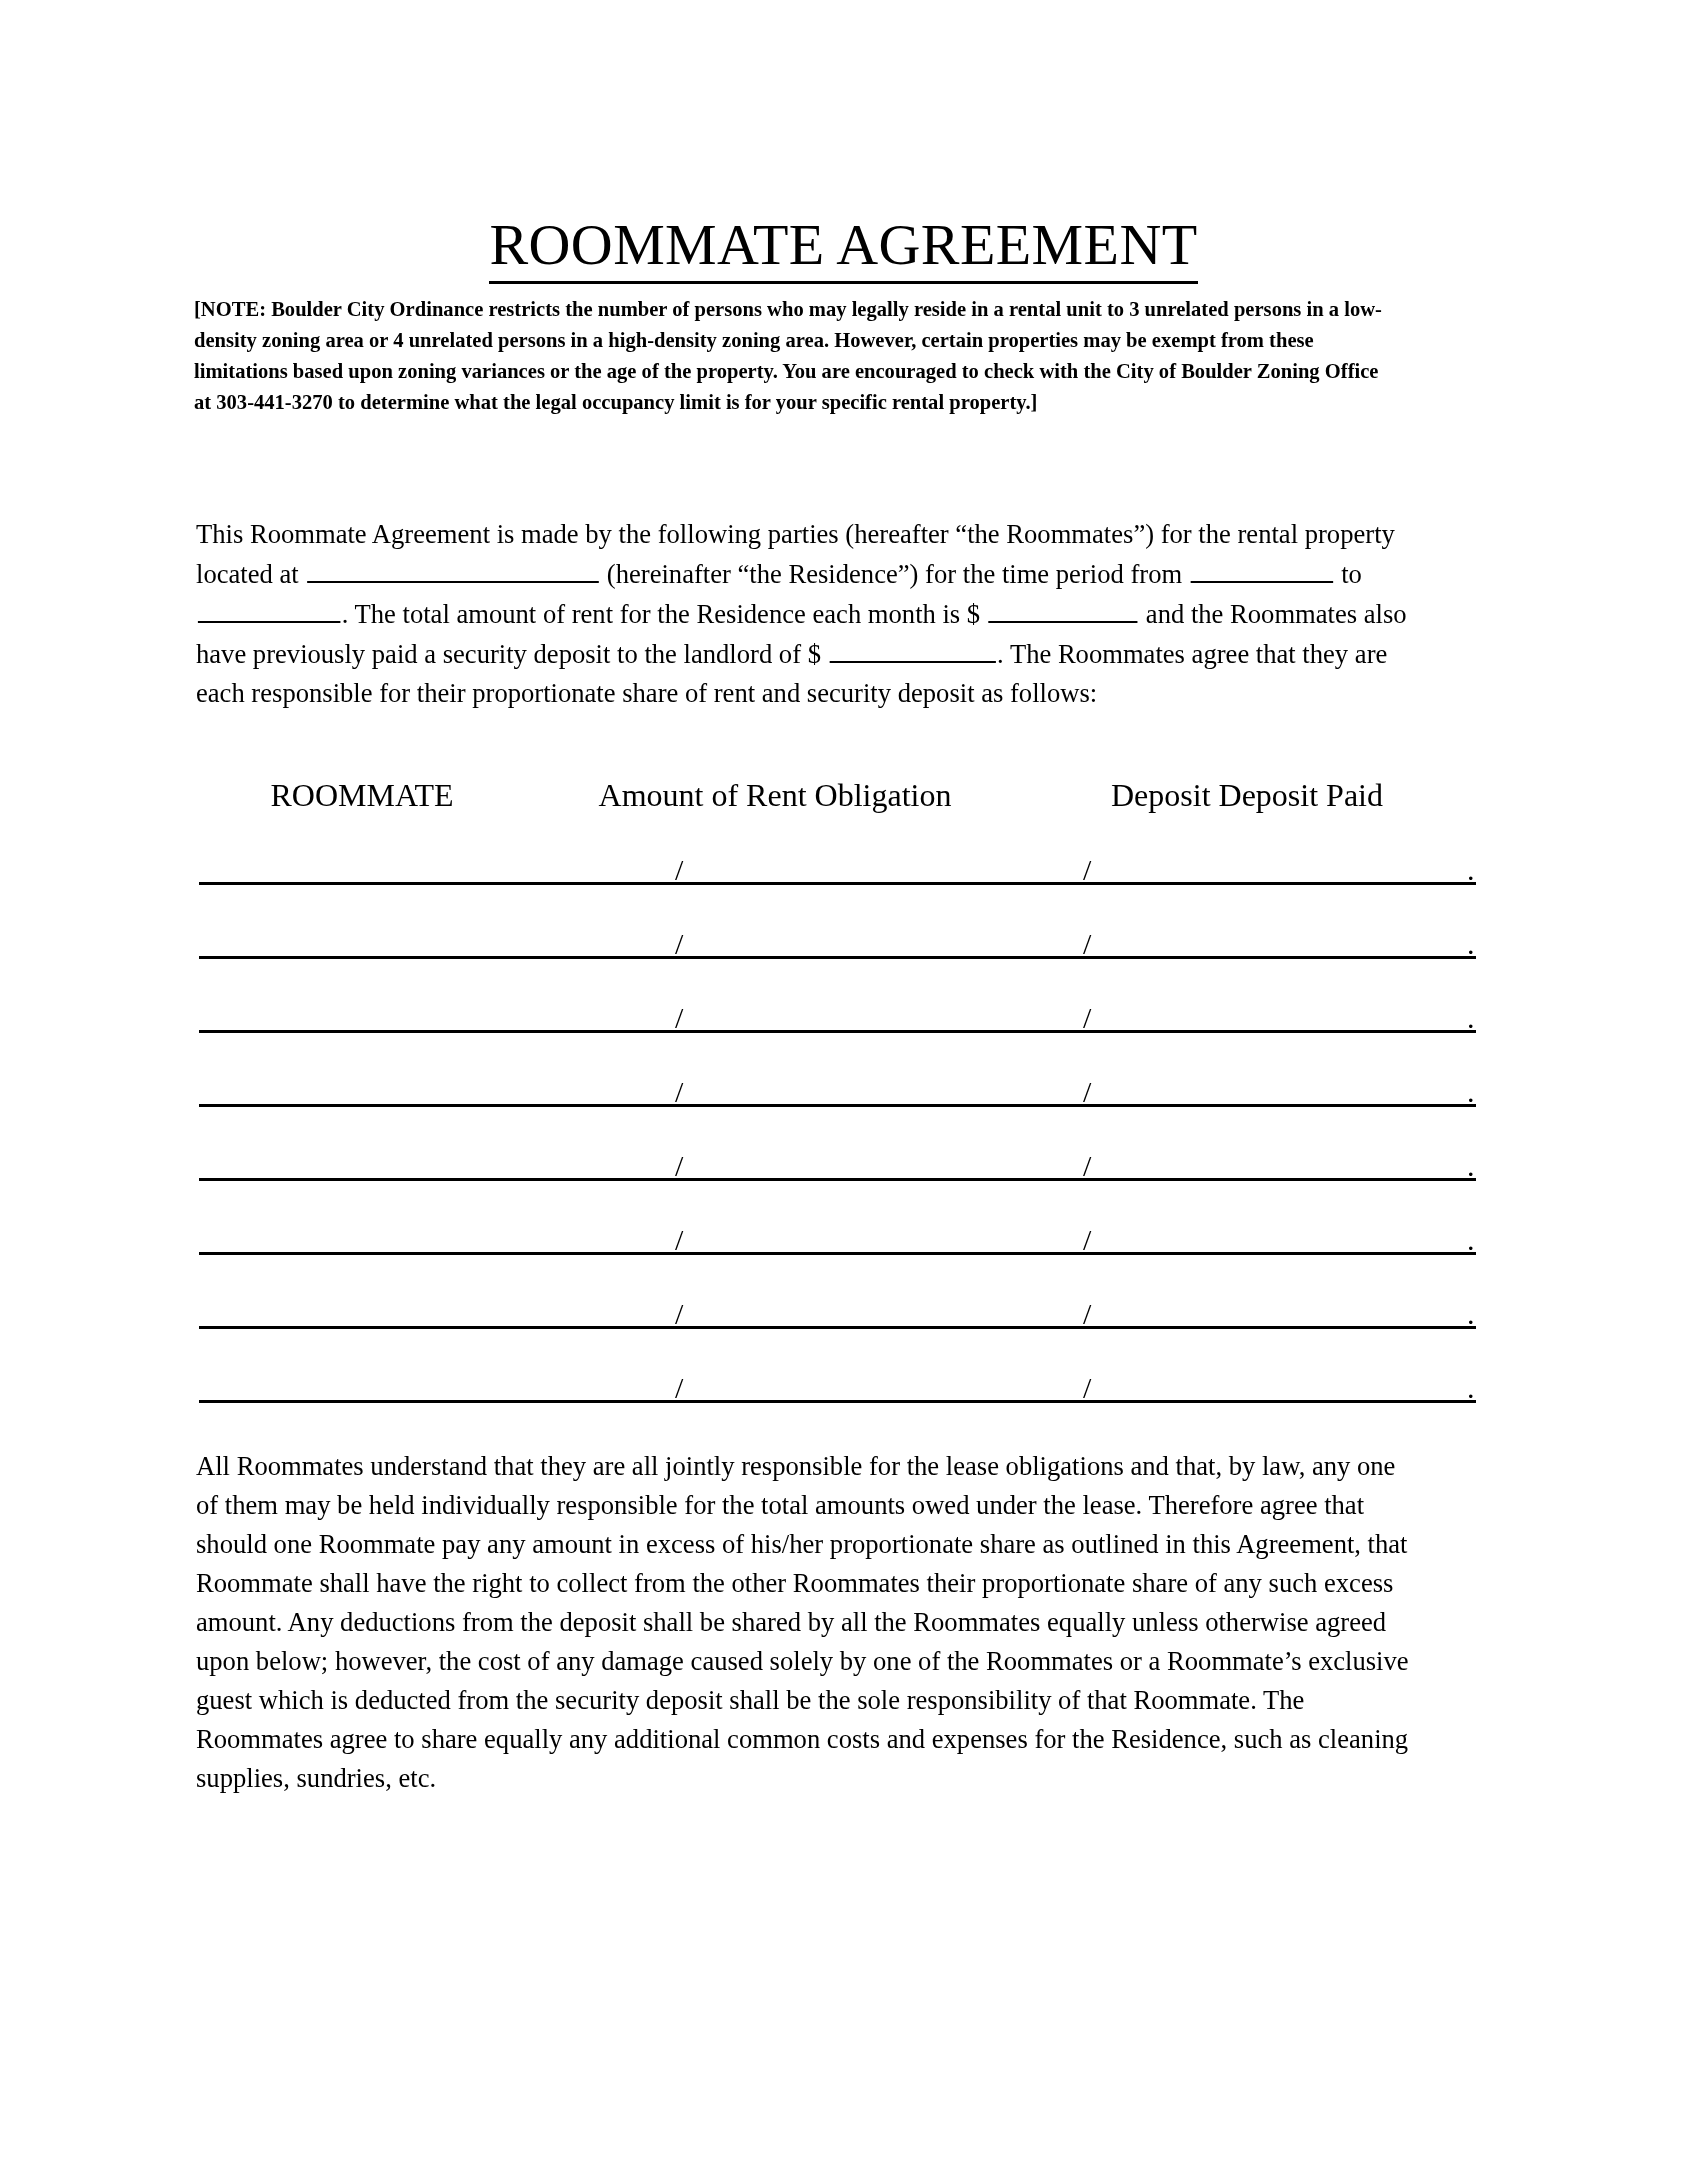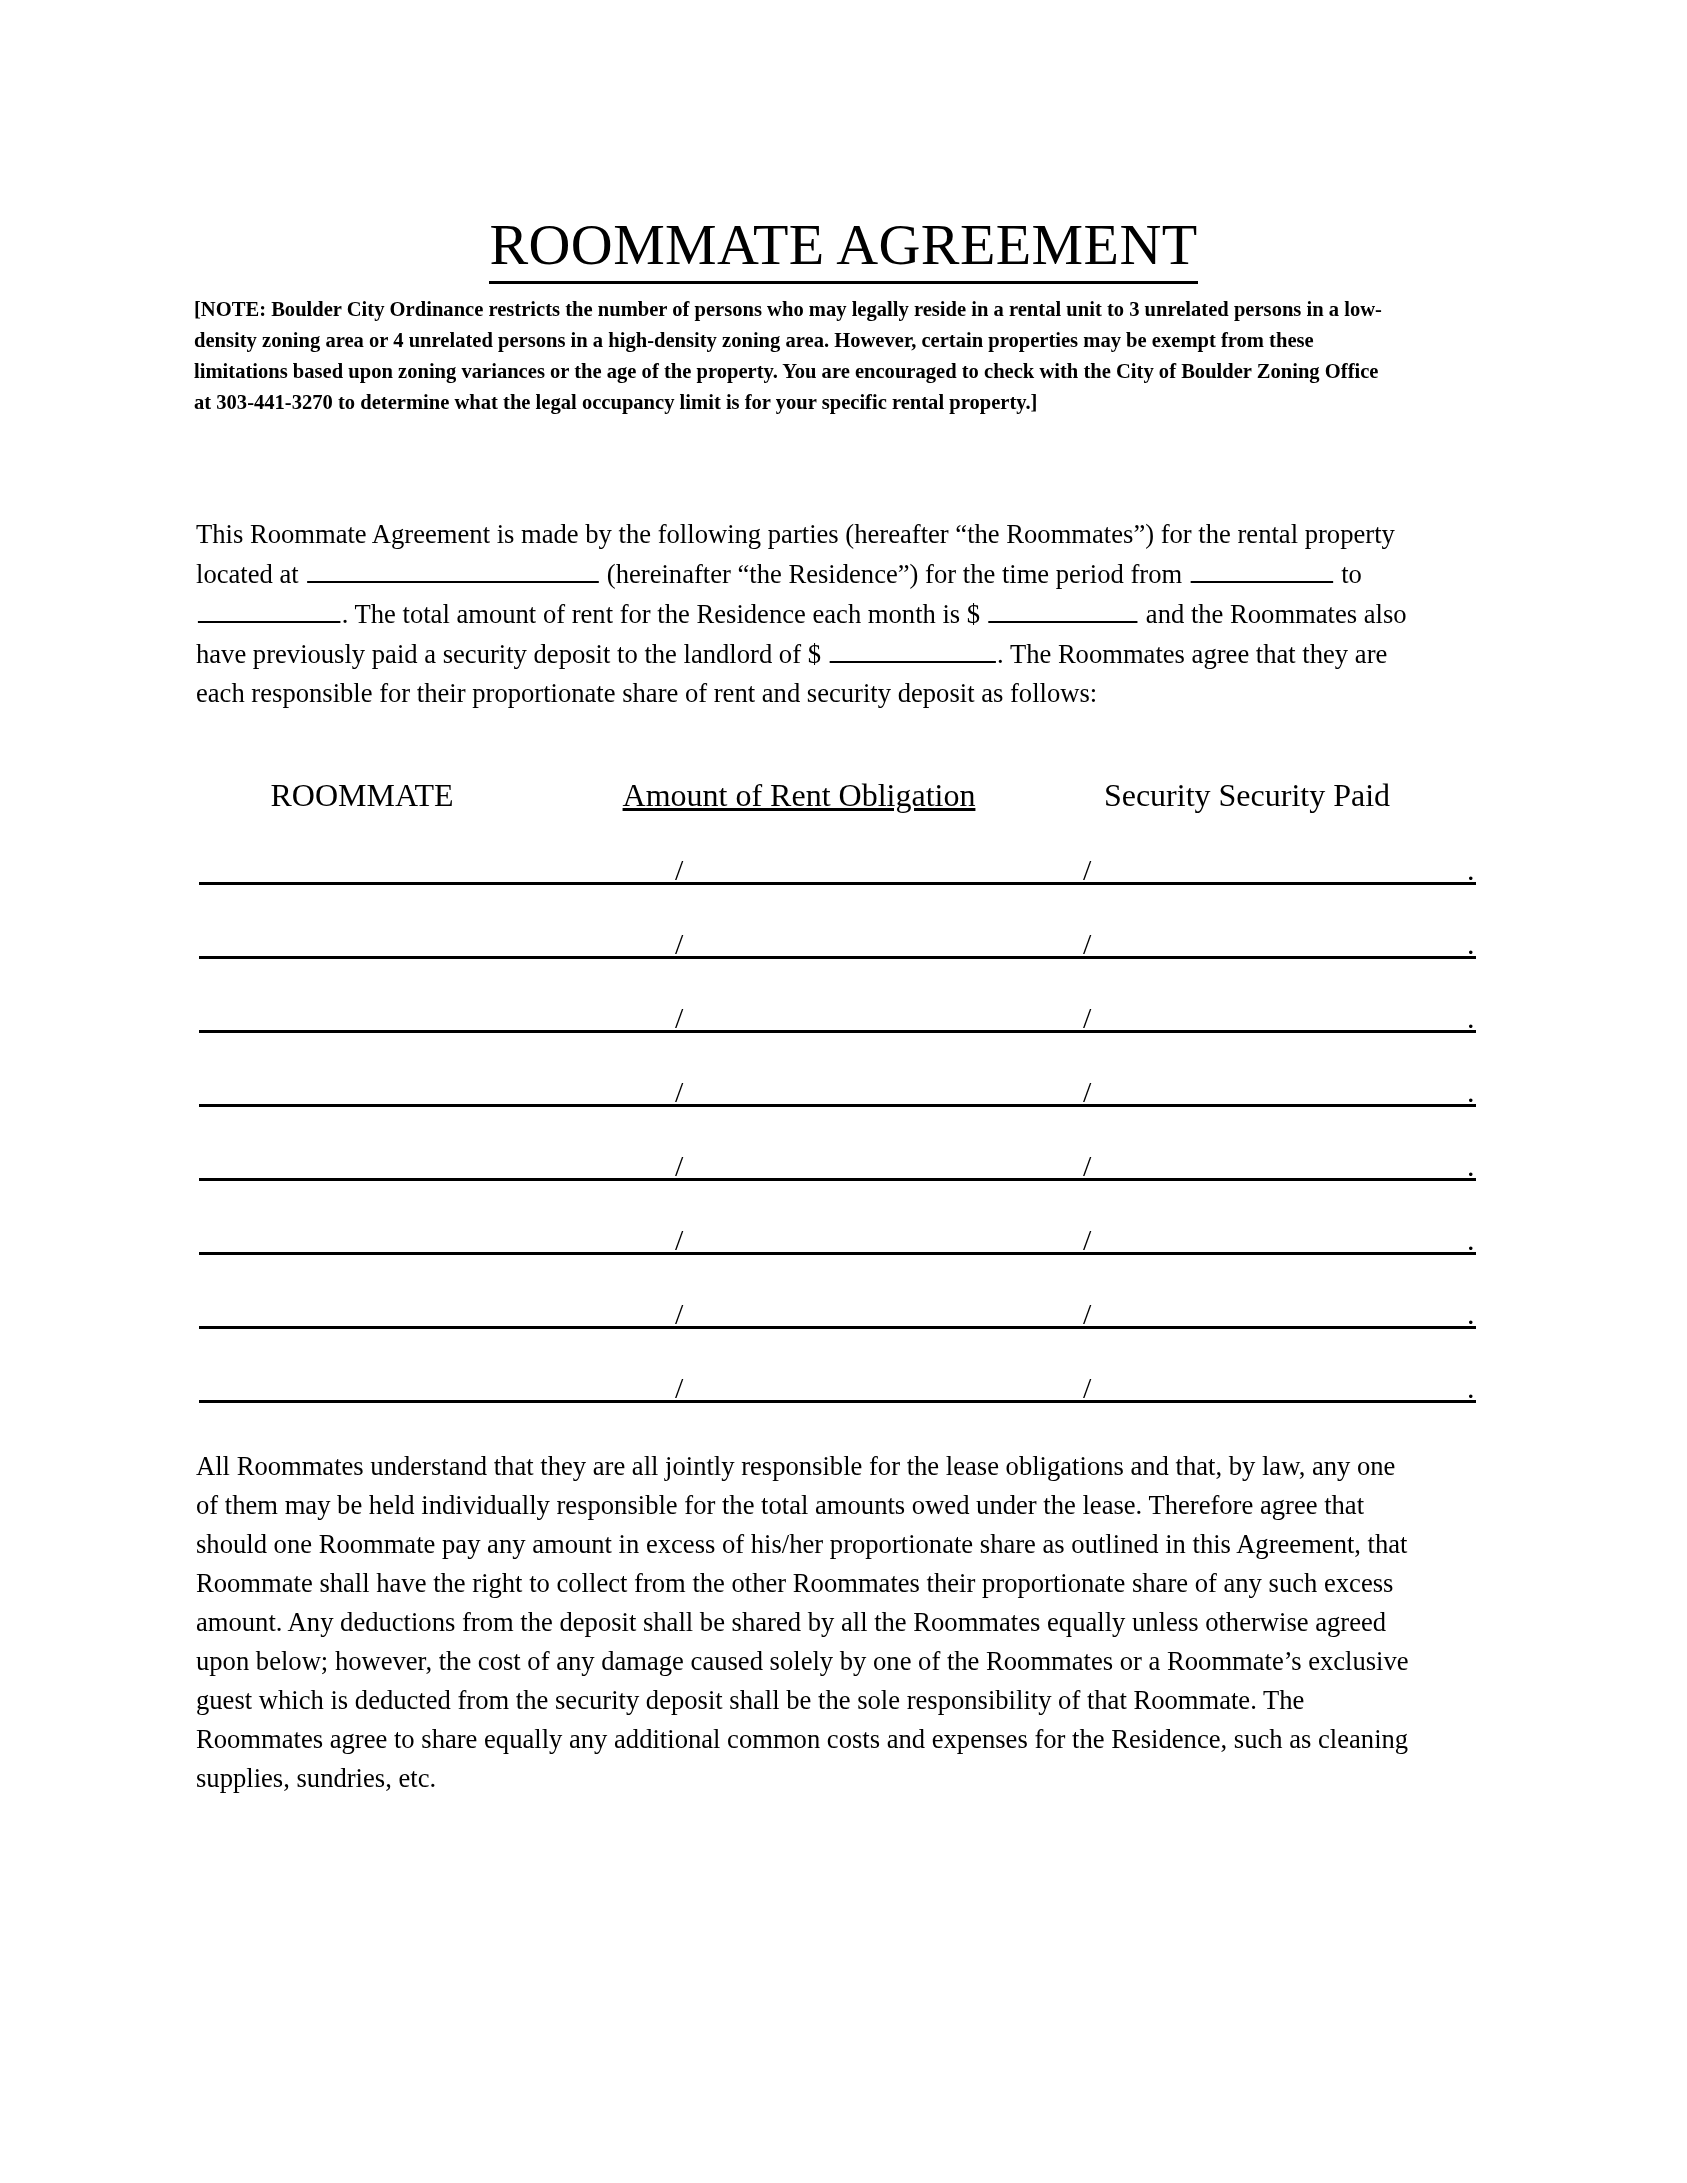--- a/index.html
+++ b/index.html
@@ -92,21 +92,21 @@
     font-size: 32px;
     line-height: 38px;
   }
   .th {
     position: absolute;
     top: 0;
     white-space: nowrap;
     text-align: center;
   }
   .th-roommate { left: 45px;  width: 236px; }
-  .th-rent     { left: 408px; width: 384px; text-decoration: underline; }
+  .th-rent     { left: 384px; width: 384px; }
   .th-deposit  { left: 856px; width: 384px; }
 
   .rows {
     position: absolute;
     left: 199px;
     top: 835px;
     width: 1280px;
   }
   .tbl-row {
     position: relative;
@@ -144,21 +144,21 @@
 
   <h1 class="doc-title"><span class="tx">ROOMMATE AGREEMENT</span></h1>
 
   <div class="note">[NOTE: Boulder City Ordinance restricts the number of persons who may legally reside in a rental unit to 3 unrelated persons in a low-density zoning area or 4 unrelated persons in a high-density zoning area.  However, certain properties may be exempt from these limitations based upon zoning variances or the age of the property.  You are encouraged to check with the City of Boulder Zoning Office at 303-441-3270 to determine what the legal occupancy limit is for your specific rental property.]</div>
 
   <div class="body-para" id="intro-para"><span>This Roommate Agreement is made by the following parties (hereafter “the Roommates”) for the rental property located at </span><span class="blank w-addr"></span><span> (hereinafter “the Residence”) for the time period from </span><span class="blank w-date"></span><span> to </span><span class="blank w-date"></span><span>.  The total amount of rent for the Residence each month is $ </span><span class="blank w-money"></span><span> and the Roommates also have previously paid a security deposit to the landlord of $ </span><span class="blank w-dep"></span><span>.  The Roommates agree that they are each responsible for their proportionate share of rent and security deposit as follows:</span></div>
 
   <div class="tbl-headers">
     <div class="th th-roommate">ROOMMATE</div>
     <div class="th th-rent">Amount of Rent Obligation</div>
-    <div class="th th-deposit">Security Security Paid</div>
+    <div class="th th-deposit">Deposit Deposit Paid</div>
   </div>
 
   <div class="rows" id="rows">
       <div class="tbl-row">
         <div class="rule"></div>
         <span class="slash slash-1">/</span>
         <span class="slash slash-2">/</span>
         <span class="period">.</span>
       </div>
       <div class="tbl-row">

